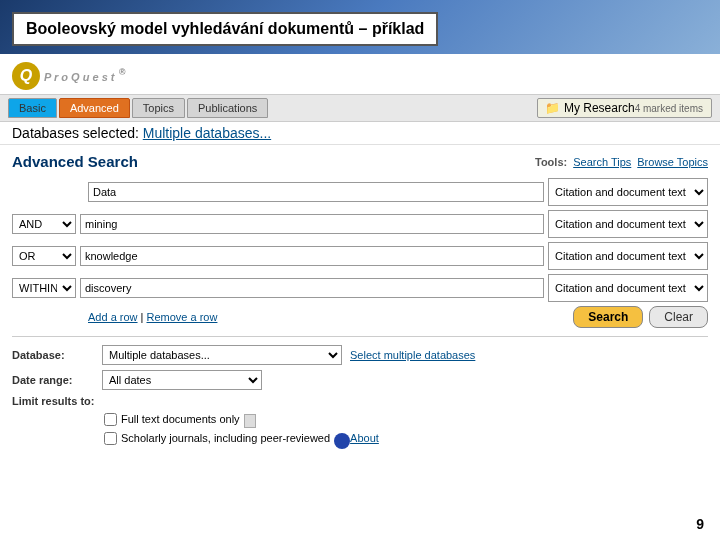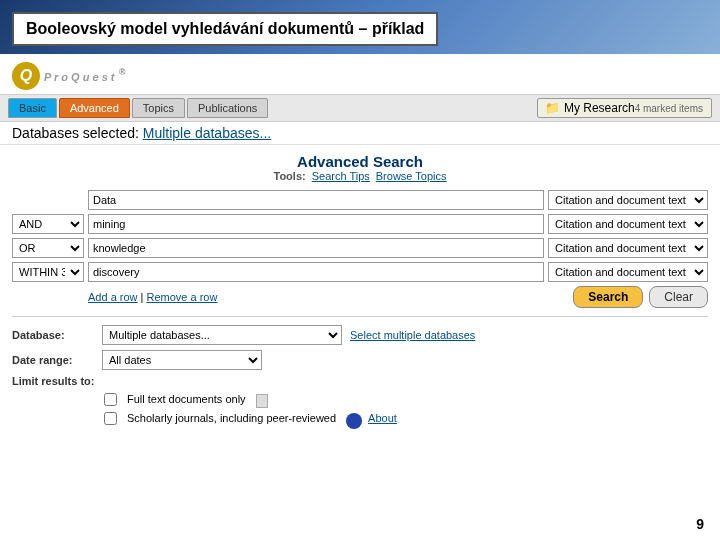--- a/index.html
+++ b/index.html
@@ -126,23 +126,23 @@
     }
 
     
     #main-area {
       background: #fff;
       padding: 8px 12px;
     }
 
     #search-header {
       display: flex;
+      justify-content: space-between;
       align-items: center;
       margin-bottom: 8px;
-      flex-direction: column;
     }
     #search-title {
       font-size: 15px;
       font-weight: bold;
       color: #003366;
     }
     #tools-area {
       display: flex;
       align-items: center;
       gap: 6px;
@@ -159,37 +159,37 @@
     }
 
     
     .search-row {
       display: flex;
       align-items: center;
       gap: 4px;
       margin-bottom: 4px;
     }
     .operator-select {
-      width: 72px;
+      width: 64px;
       height: 20px;
       font-size: 11px;
       border: 1px solid #999;
       background: #fff;
       padding: 1px 2px;
     }
     .search-input {
       flex: 1;
       height: 20px;
       border: 1px solid #999;
       font-size: 11px;
       padding: 2px 4px;
     }
     .field-select {
       width: 160px;
-      height: 20px;
+      height: 28px;
       font-size: 11px;
       border: 1px solid #999;
       background: #fff;
       padding: 1px 2px;
     }
     .row-spacer {
       width: 72px;
     }
 
     
@@ -251,21 +251,20 @@
     .option-link {
       color: #00508a;
       text-decoration: underline;
       cursor: pointer;
       font-size: 11px;
       margin-left: 8px;
     }
     .limit-row {
       display: flex;
       align-items: center;
-      gap: 6px;
       margin-bottom: 4px;
       font-size: 11px;
       padding-left: 92px;
     }
     .limit-row input[type=checkbox] {
       margin-right: 4px;
     }
     .doc-icon {
       display: inline-block;
       width: 12px;

